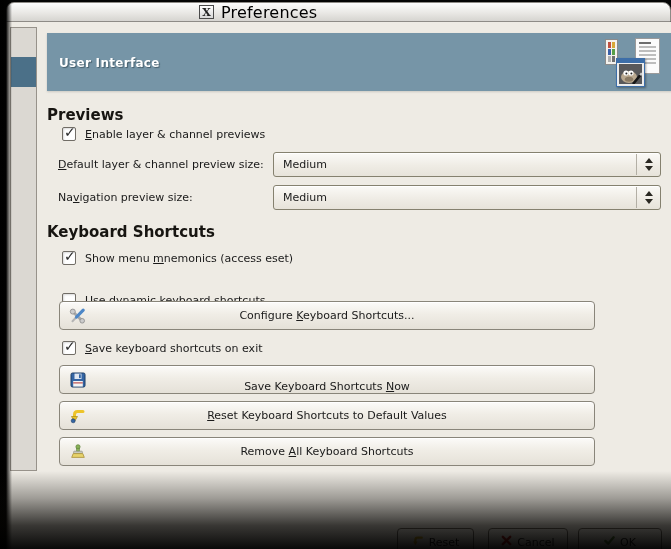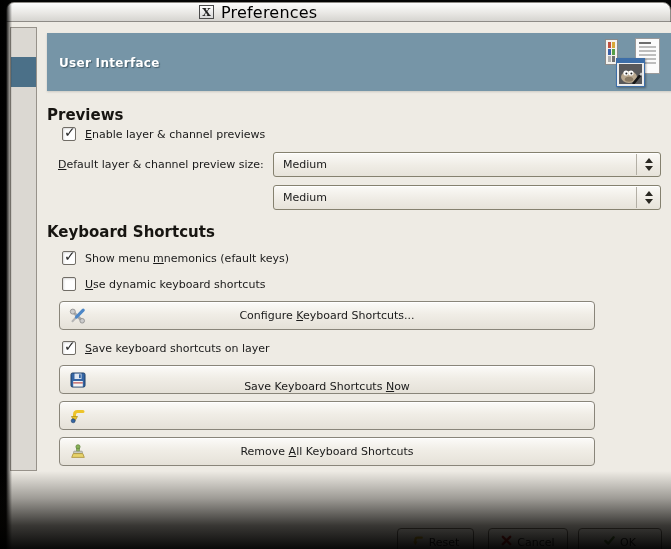--- a/index.html
+++ b/index.html
@@ -70,21 +70,21 @@
   .wil-tb { height:4px; background:#3d6ea8; }
   .wil-body { position:absolute; left:2px; right:2px; top:5px; bottom:2px; background:#59595b; overflow:hidden; }
 
   
   .section-heading { position:absolute; left:40px; font-weight:bold; font-size:15px; color:#171511; }
   #hd-previews { top:84px; }
   #hd-shortcuts { top:201px;text-align:right; }
 
   
   .check-row { position:absolute; left:55px; height:16px; display:flex; align-items:center; gap:9px; }
-  #cr-enable { top:104px; } #cr-mnemonics { top:228px; } #cr-dynamic { top:254px; } #cr-saveexit { top:318px; }
+  #cr-enable { top:104px; } #cr-mnemonics { top:228px; } #cr-dynamic { top:270px; } #cr-saveexit { top:318px; }
   .checkbox {
     position:relative; width:14px; height:14px; background:#fff;
     border:1px solid #716d66; border-radius:2px;
     box-shadow:inset 1px 1px 2px rgba(0,0,0,0.15); flex:0 0 auto;
   }
   .checkbox .mark { position:absolute; left:1px; top:-4px; font-size:14px; font-weight:bold; color:#2b2b2b; }
   .accel { text-decoration:underline; text-underline-offset:1px; }
 
   
   .field-label { position:absolute; left:51px; height:16px; display:flex; align-items:center; }
@@ -203,35 +203,38 @@
       <span><span></span><span class="accel">D</span><span>efault layer &amp; channel preview size:</span></span>
     </div>
     <div class="combo" id="combo-default">
       <span class="combo-value">Medium</span>
       <span class="combo-spin">
           <span class="tri-up"></span>
           <span class="tri-down"></span>
         </span>
     </div>
 
+    <div class="field-label" id="lbl-nav">
+      <span><span>Na</span><span class="accel">v</span><span>igation preview size:</span></span>
+    </div>
     <div class="combo" id="combo-nav">
       <span class="combo-value">Medium</span>
       <span class="combo-spin">
           <span class="tri-up"></span>
           <span class="tri-down"></span>
         </span>
     </div>
 
     <div class="section-heading" id="hd-shortcuts">Keyboard Shortcuts</div>
 
     <div class="check-row" id="cr-mnemonics">
       <span class="checkbox">
           <span class="mark">✓</span>
         </span>
-      <span class="cb-label"><span>Show menu </span><span class="accel">m</span><span>nemonics (efault keys)</span></span>
+      <span class="cb-label"><span>Show menu </span><span class="accel">m</span><span>nemonics (access eset)</span></span>
     </div>
 
     <div class="check-row" id="cr-dynamic">
       <span class="checkbox">
           <span class="mark"></span>
         </span>
       <span class="cb-label"><span></span><span class="accel">U</span><span>se dynamic keyboard shortcuts</span></span>
     </div>
 
     <div class="big-btn" id="btn-configure">
@@ -244,21 +247,21 @@
           <path d="M14.2 3.2 L7.5 10" stroke="#4d87c7" stroke-width="3.2" stroke-linecap="round"></path>
         </svg>
       </span>
       <span class="btn-label"><span>Configure </span><span class="accel">K</span><span>eyboard Shortcuts...</span></span>
     </div>
 
     <div class="check-row" id="cr-saveexit">
       <span class="checkbox">
           <span class="mark">✓</span>
         </span>
-      <span class="cb-label"><span></span><span class="accel">S</span><span>ave keyboard shortcuts on layer</span></span>
+      <span class="cb-label"><span></span><span class="accel">S</span><span>ave keyboard shortcuts on exit</span></span>
     </div>
 
     <div class="big-btn" id="btn-savenow">
       <span class="btn-icon">
         <svg viewBox="0 0 16 16" width="16" height="16">
           <rect x="1" y="1" width="14" height="14" rx="1.5" fill="#3465a4" stroke="#1d3e66" stroke-width="1"></rect>
           <rect x="4.5" y="1.6" width="7" height="5.4" fill="#dfe7f1"></rect>
           <rect x="9" y="2.3" width="1.8" height="3.8" fill="#3465a4"></rect>
           <rect x="3.2" y="9" width="9.6" height="5.6" fill="#f4f4f4"></rect>
           <rect x="3.2" y="10.4" width="9.6" height="1" fill="#b03030"></rect>
@@ -268,20 +271,21 @@
     </div>
 
     <div class="big-btn" id="btn-resetdef">
       <span class="btn-icon">
         <svg viewBox="0 0 16 16" width="16" height="16">
           <path d="M13 3.5 H7.5 Q4.5 3.5 4.5 6.5 V9.5" fill="none" stroke="#edc42a" stroke-width="3" stroke-linecap="round"></path>
           <path d="M1.5 8.5 L7.5 8.5 L4.5 13.5 Z" fill="#edc42a" stroke="#ab8d12" stroke-width="0.7"></path>
           <circle cx="3.2" cy="12.8" r="2" fill="#3465a4" stroke="#1d3e66" stroke-width="0.6"></circle>
         </svg>
       </span>
+      <span class="btn-label"><span></span><span class="accel">R</span><span>eset Keyboard Shortcuts to Default Values</span></span>
     </div>
 
     <div class="big-btn" id="btn-removeall">
       <span class="btn-icon">
         <svg viewBox="0 0 16 16" width="16" height="16">
           <circle cx="8" cy="2.8" r="2.1" fill="#8ab257" stroke="#5a7f36" stroke-width="0.7"></circle>
           <rect x="6.7" y="4.2" width="2.6" height="3.2" fill="#8ab257" stroke="#5a7f36" stroke-width="0.6"></rect>
           <rect x="3.6" y="7.2" width="8.8" height="2.4" rx="0.8" fill="#c9cabc" stroke="#8e8f82" stroke-width="0.7"></rect>
           <path d="M3.2 9.6 h9.6 l1.5 3.8 h-12.6 Z" fill="#e7d36a" stroke="#a8913a" stroke-width="0.8"></path>
         </svg>

